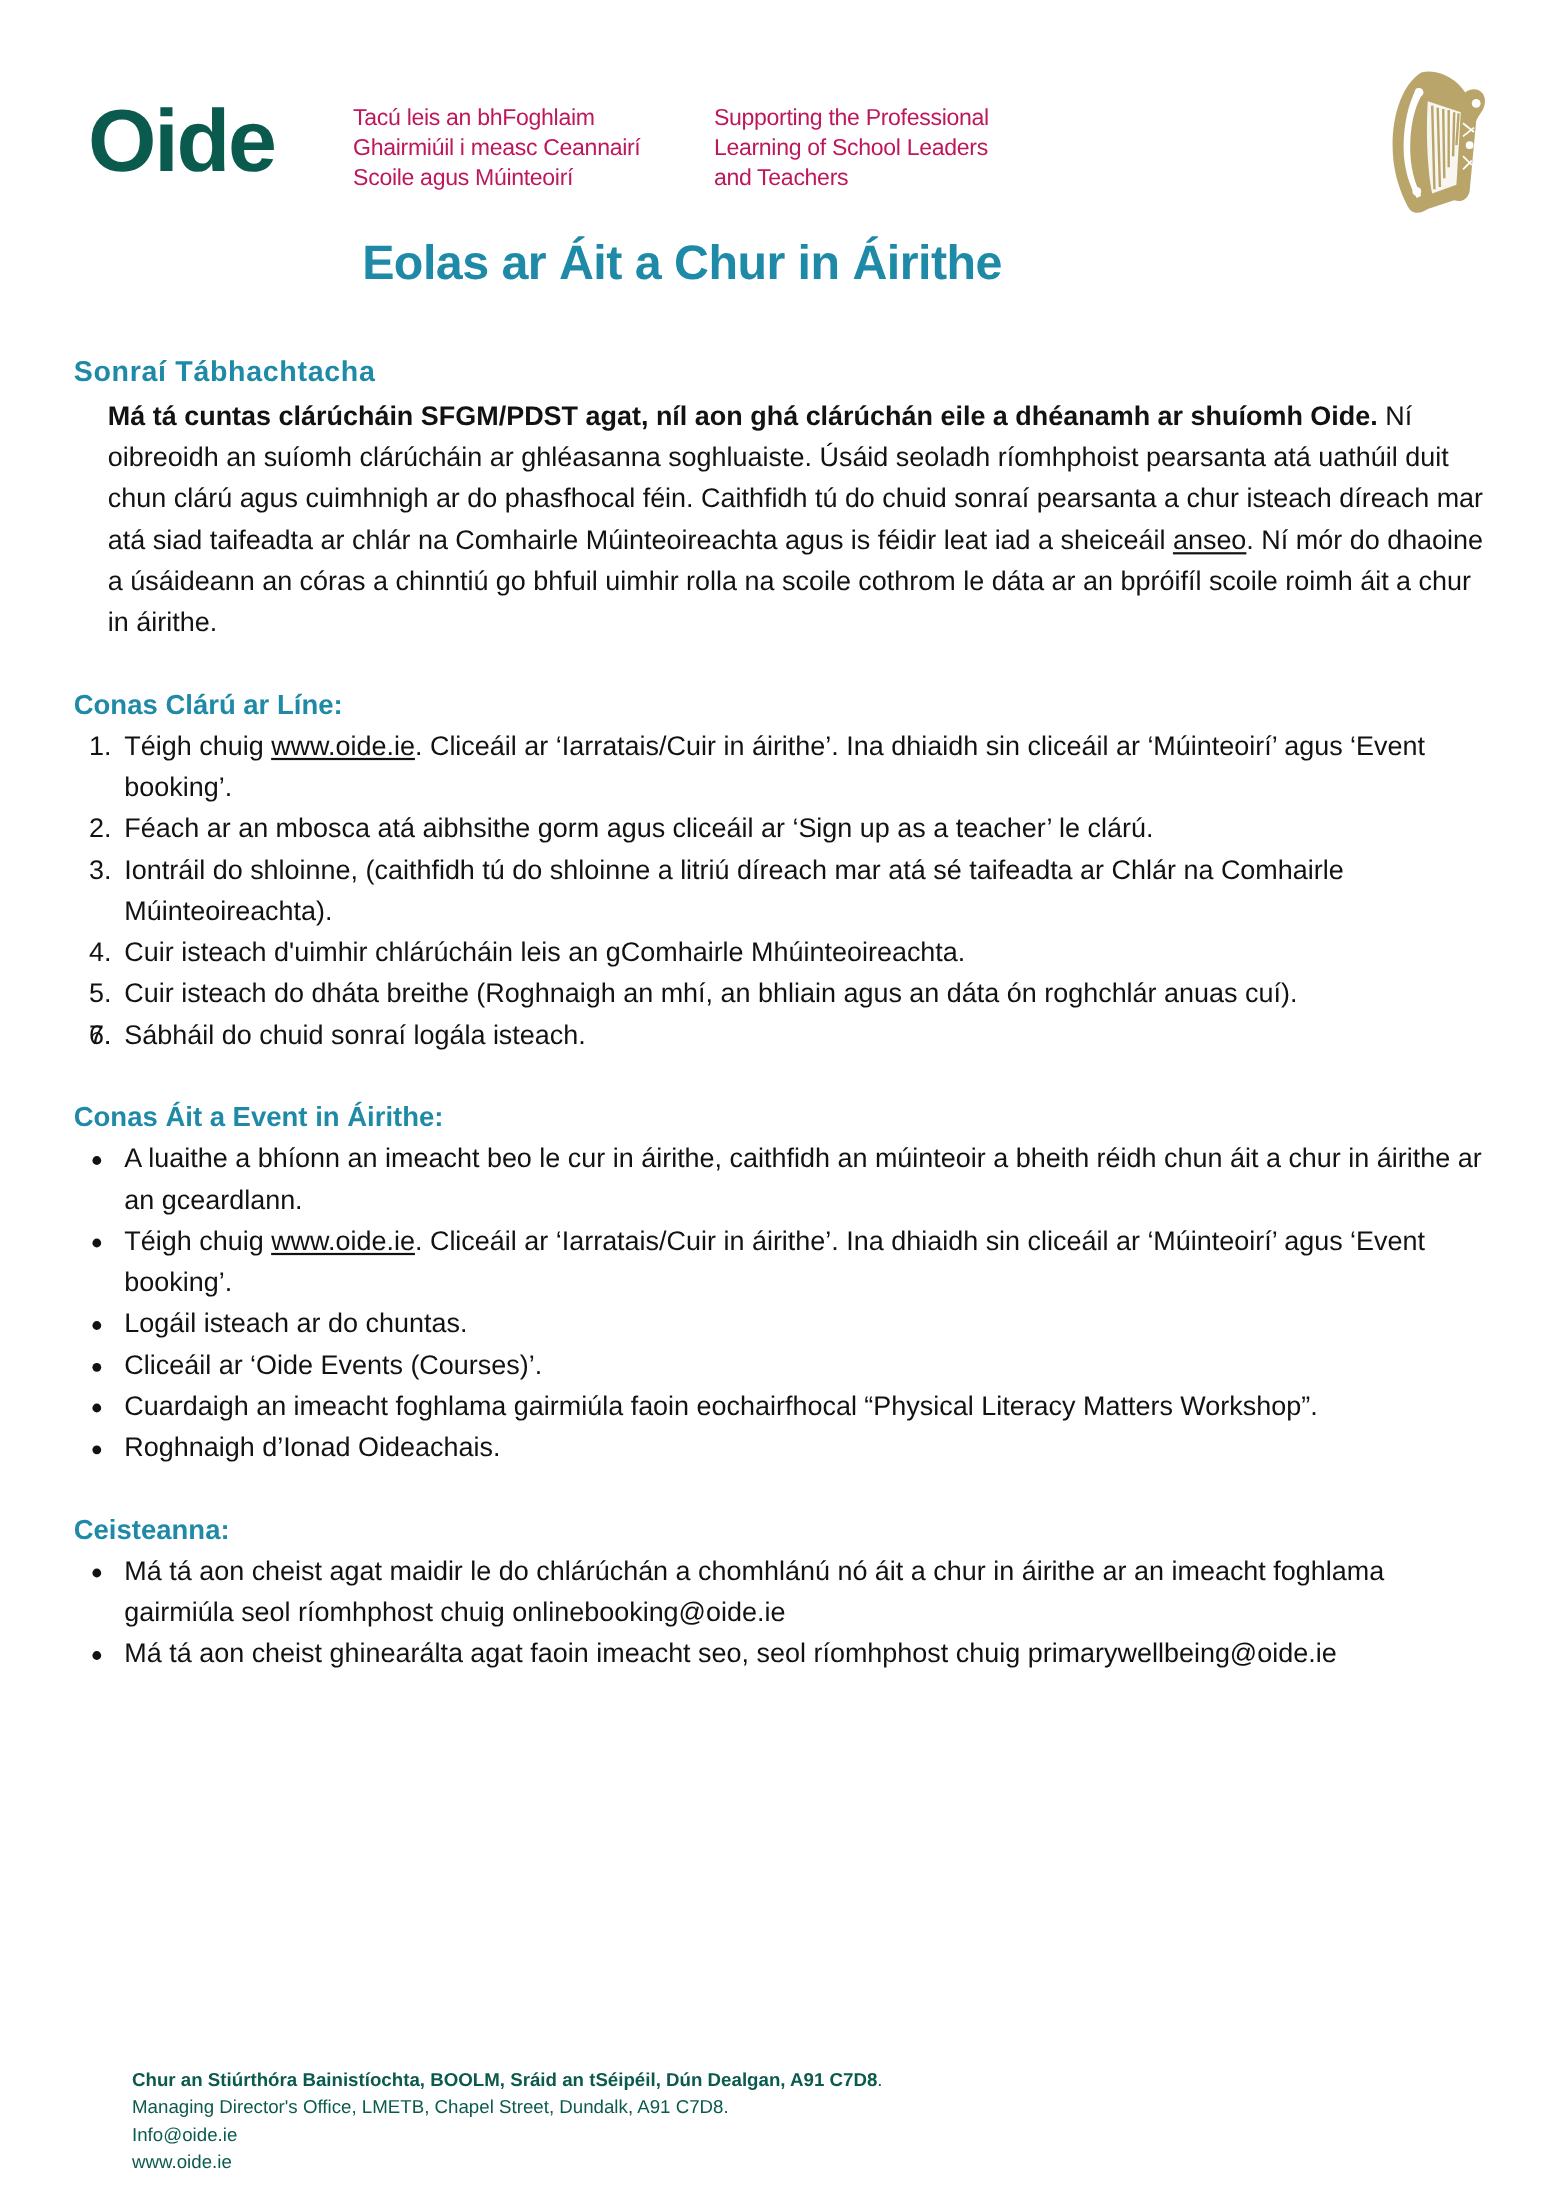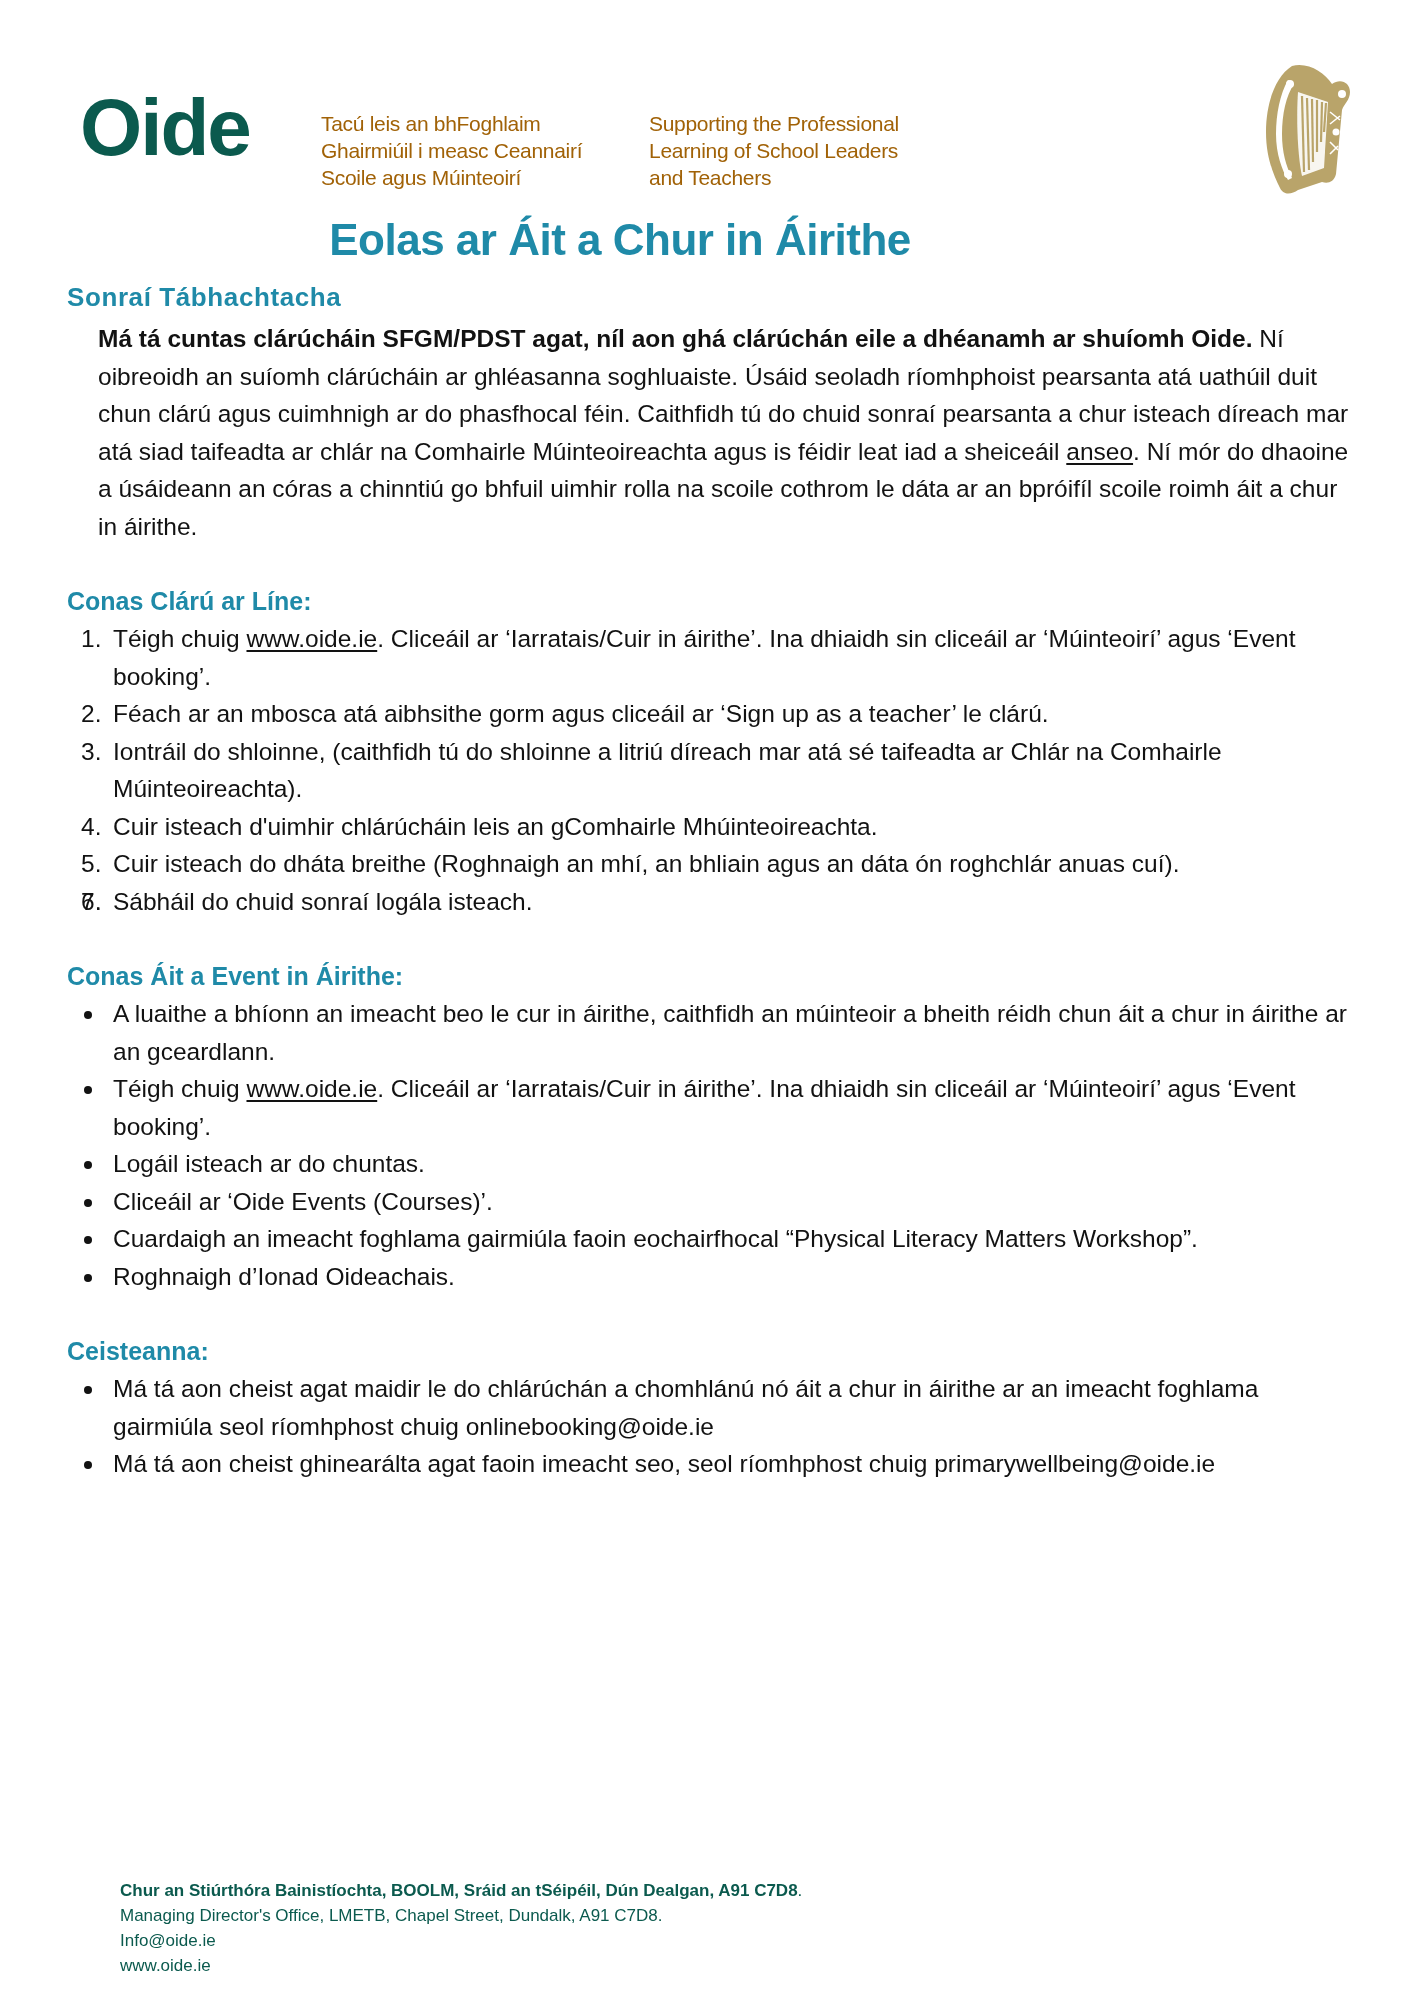--- a/index.html
+++ b/index.html
@@ -28,25 +28,25 @@
       top: 86px;
       font-family: "Liberation Sans", "DejaVu Sans", sans-serif;
       font-weight: bold;
       font-size: 80px;
       line-height: 84px;
       letter-spacing: -2px;
       color: #0b5a4e;
     }
     .tagline {
       position: absolute;
-      top: 110px;
+      top: 94px;
       font-family: "Liberation Sans", "DejaVu Sans", sans-serif;
       font-size: 21px;
       line-height: 27px;
-      color: #a16207;
+      color: #be185d;
       letter-spacing: -0.3px;
     }
     .tagline.ga { left: 321px; }
     .tagline.en { left: 649px; }
     .tagline div { white-space: nowrap; }
 
     .harp {
       position: absolute;
       left: 1262px;
       top: 62px;
@@ -78,20 +78,21 @@
       font-size: 24.5px;
       line-height: 37.5px;
       color: #121212;
     }
     .subheading {
       font-weight: bold;
       color: #1f8aa8;
       font-size: 26px;
       line-height: 38px;
       letter-spacing: 0.6px;
+      margin-top: 40px;
     }
     .section-heading {
       font-weight: bold;
       color: #1f8aa8;
       font-size: 25px;
       line-height: 38px;
     }
     .intro { margin-top: 4px; margin-left: 31px; }
     .intro b { font-weight: bold; }
     a.link {

